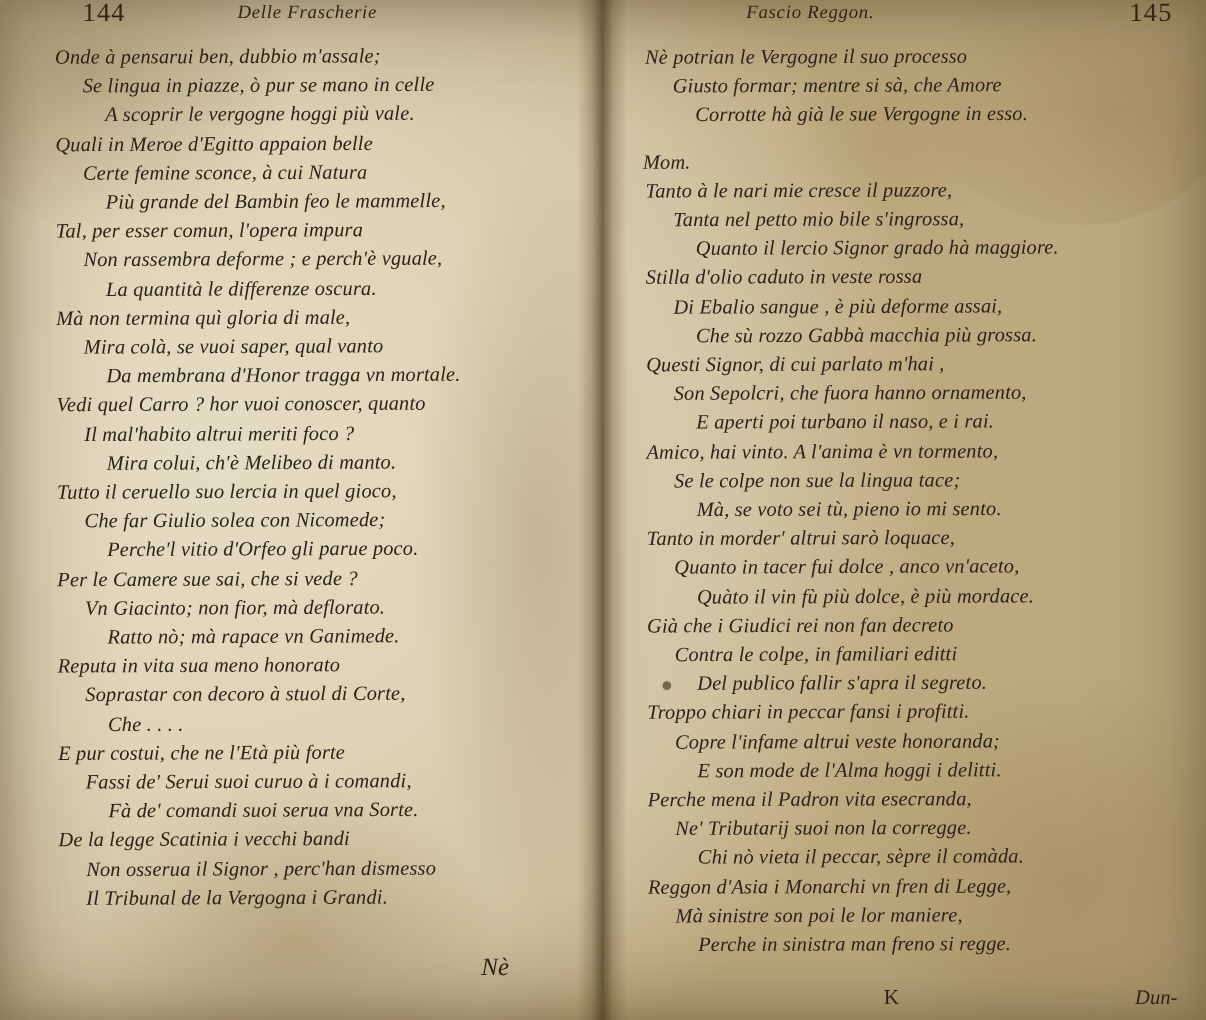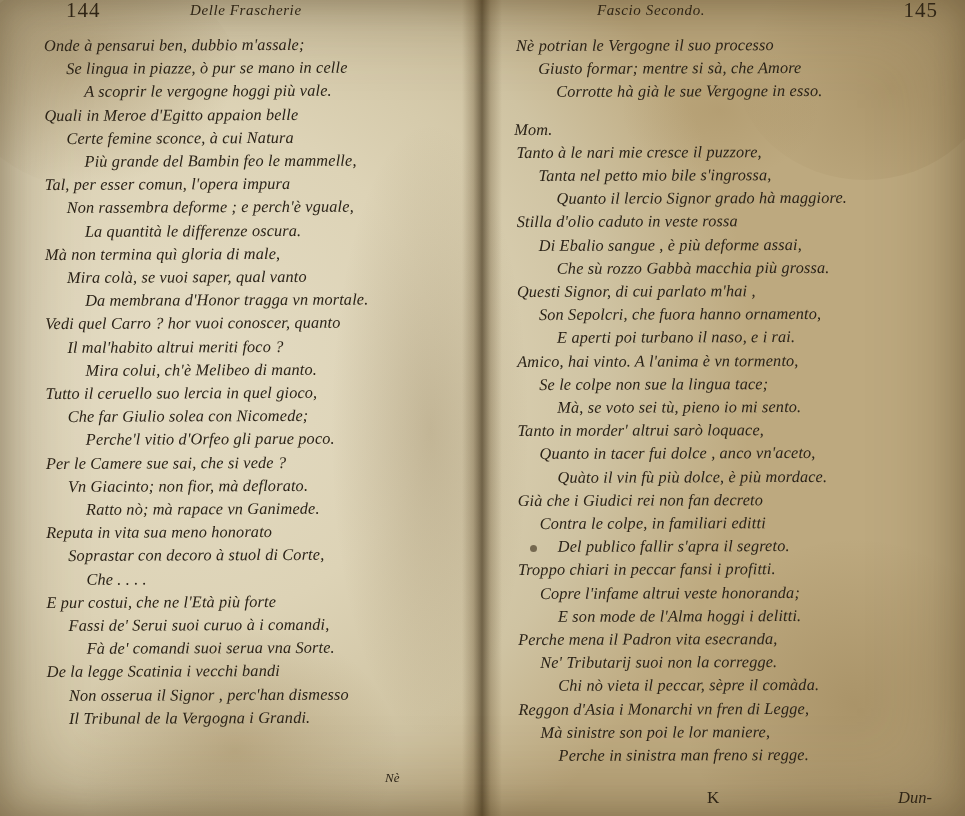--- a/index.html
+++ b/index.html
@@ -97,23 +97,23 @@
   }
   .ln { white-space: pre; }
   .i0 { padding-left: 4px; }
   .i1 { padding-left: 26px; }
   .i2 { padding-left: 44px; }
   .spacer { height: 14px; }
   .speaker {
     font-style: italic;
     padding-left: 2px;
   }
-  .left-col .catch { position: absolute; left: 345px; bottom: 30px; font-style: italic; font-size: 13px; text-align: center; }
+  .left-col .catch { position: absolute; left: 345px; bottom: 30px; font-style: italic; font-size: 20px; text-align: center; }
   .right-col .sig { position: absolute; left: 195px; bottom: 8px; font-style: normal; font-size: 17px; }
-  .right-col .catch { position: absolute; right: 10px; bottom: 8px; font-style: italic; font-size: 16.5px; }
+  .right-col .catch { position: absolute; right: 0; bottom: 8px; font-style: italic; font-size: 16.5px; }
 
   
   .left-col .verses { transform: rotate(-0.25deg); transform-origin: left top; }
   .right-col .verses { transform: rotate(-0.2deg); transform-origin: left top; }
   .blot {
     position: absolute;
     width: 7px; height: 7px;
     border-radius: 50%;
     background: rgba(40,28,10,0.55);
   }
@@ -166,21 +166,21 @@
         <div class="ln i2">Fà de' comandi suoi serua vna Sorte.</div>
         <div class="ln i0">De la legge Scatinia i vecchi bandi</div>
         <div class="ln i1">Non osserua il Signor , perc'han dismesso</div>
         <div class="ln i1">Il Tribunal de la Vergogna i Grandi.</div>
       </div>
     <div class="catch">Nè</div>
   </div>
 
   <div class="page-col right-col">
     <div class="hdr">
-      <div class="hdr-title">Fascio Secondo.</div>
+      <div class="hdr-title">Fascio Reggon.</div>
       <div class="folio">145</div>
     </div>
     <div class="verses" id="right-verses">
         <div class="ln i0">Nè potrian le Vergogne il suo processo</div>
         <div class="ln i1">Giusto formar; mentre si sà, che Amore</div>
         <div class="ln i2">Corrotte hà già le sue Vergogne in esso.</div>
         <div class="spacer"></div>
         <div class="ln speaker">Mom.</div>
         <div class="ln i0">Tanto à le nari mie cresce il puzzore,</div>
         <div class="ln i1">Tanta nel petto mio bile s'ingrossa,</div>

